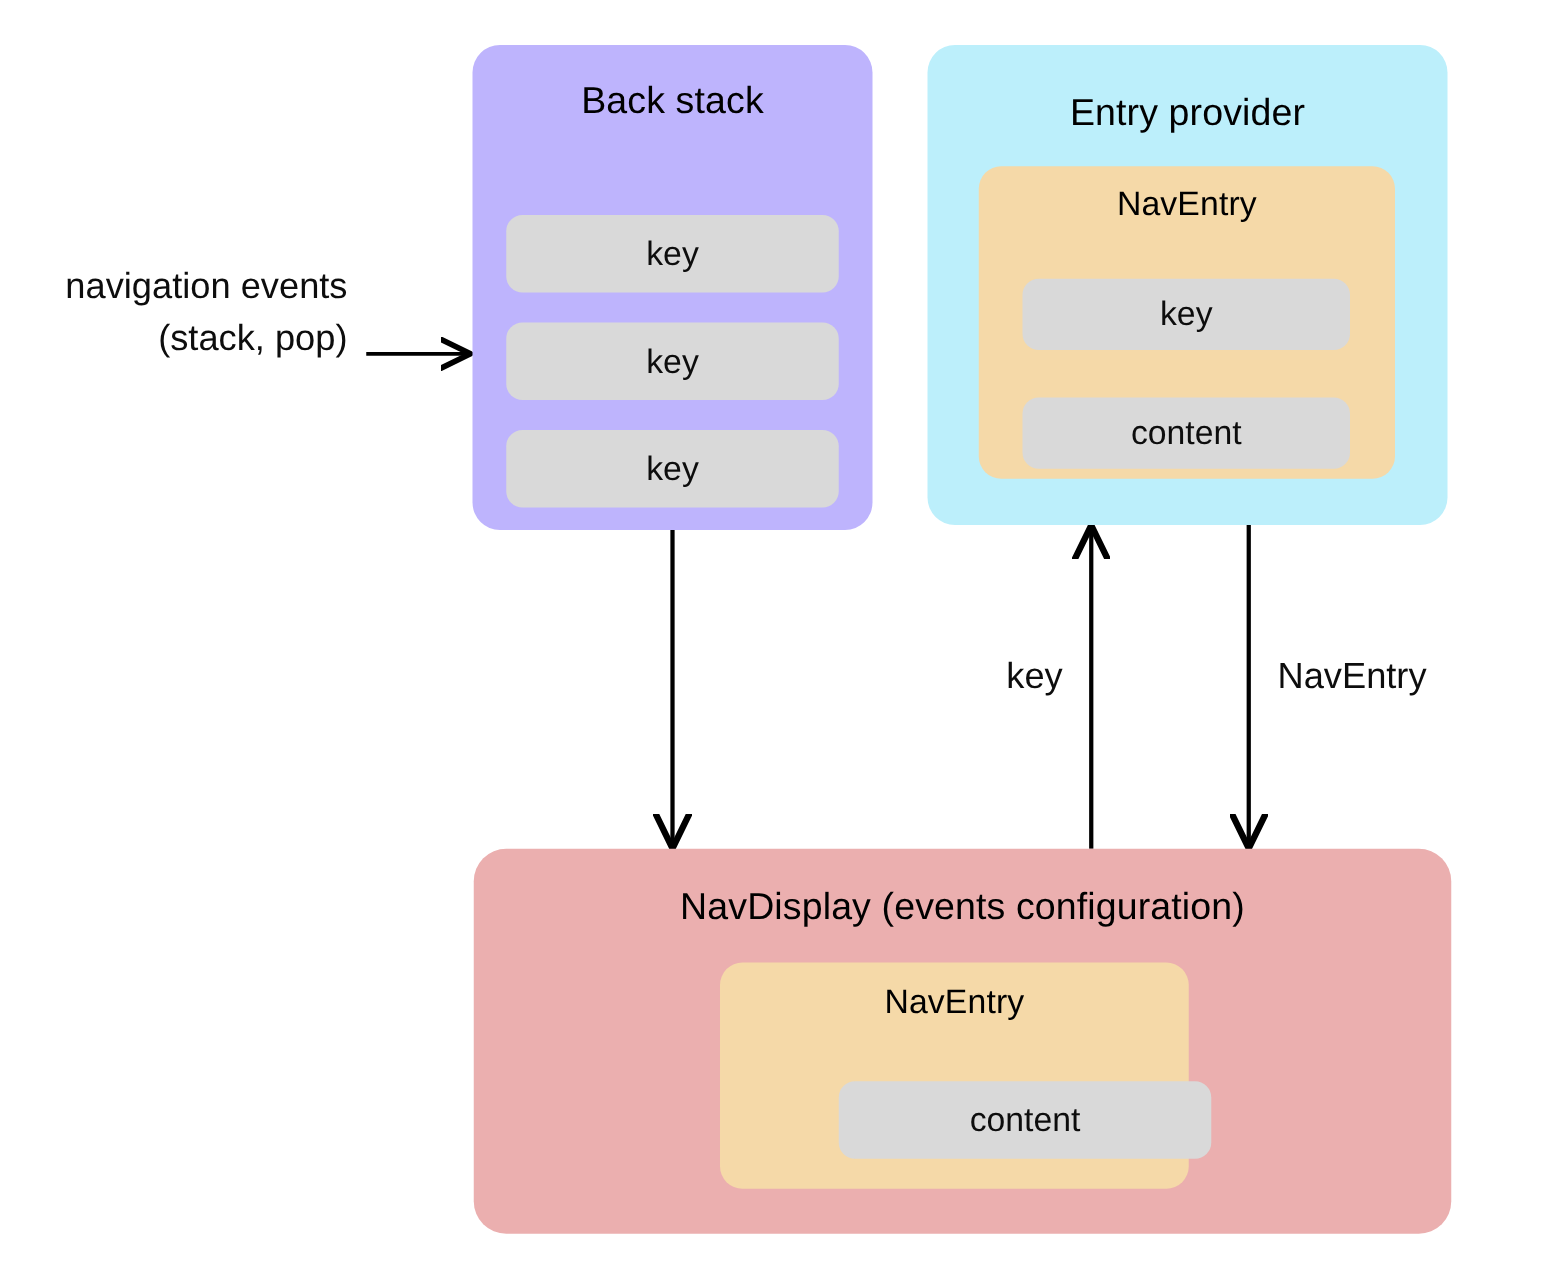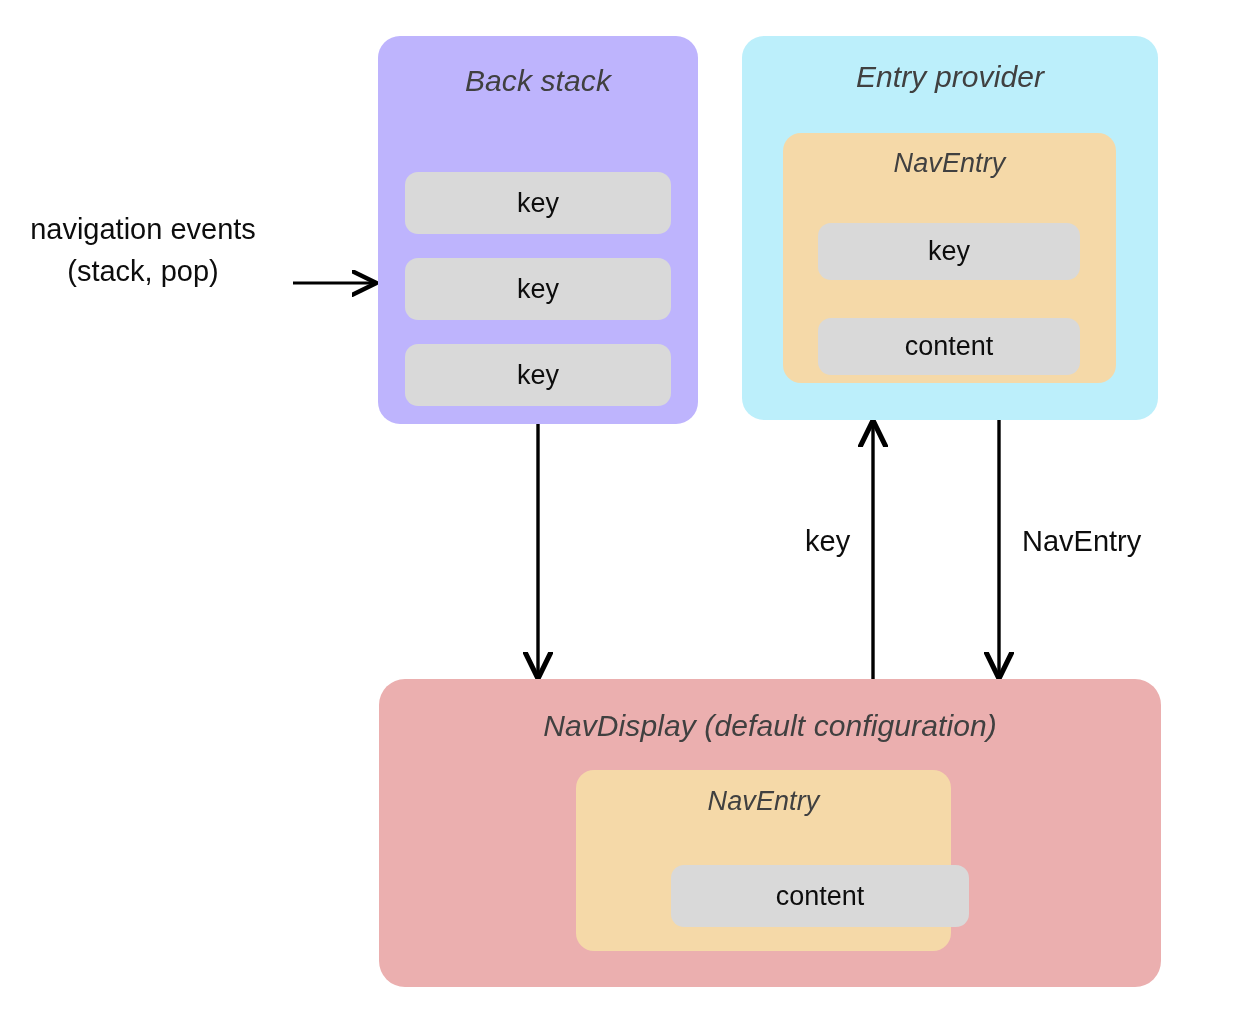--- a/index.html
+++ b/index.html
@@ -27,44 +27,43 @@
     border-radius: 22px;
   }
   .box-title {
     position: absolute;
     left: 0;
     right: 0;
     text-align: center;
     font-size: 30px;
     line-height: 34px;
     letter-spacing: 0.1px;
-    color: #404040;
+    color: #000000;
     white-space: nowrap;
-    font-style: italic;
   }
 
   
   #back-stack {
     left: 378px;
     top: 36px;
     width: 320px;
     height: 388px;
     background: #beb4fd;
   }
   #back-stack .box-title { top: 28px; }
 
   
   #entry-provider {
     left: 742px;
     top: 36px;
     width: 416px;
     height: 384px;
     background: #bceffb;
   }
-  #entry-provider .box-title { top: 24px; }
+  #entry-provider .box-title { top: 38px; }
 
   
   #entry-provider-naventry {
     left: 41px;
     top: 97px;
     width: 333px;
     height: 250px;
     background: #f5d9a8;
     border-radius: 18px;
   }
@@ -144,21 +143,21 @@
     height: 62px;
     top: 95px;
   }
 
   
   #nav-events-label {
     position: absolute;
     left: 8px;
     top: 208px;
     width: 270px;
-    text-align: center;
+    text-align: right;
     font-size: 29px;
     line-height: 42px;
     color: #0d0d0d;
   }
 
   
   #arrows {
     position: absolute;
     left: 0;
     top: 0;
@@ -226,21 +225,21 @@
     <div class="box-title">Entry provider</div>
 
     <div class="box" id="entry-provider-naventry">
       <div class="box-title">NavEntry</div>
       <div class="chip" id="ep-chip-key">key</div>
       <div class="chip" id="ep-chip-content">content</div>
     </div>
   </div>
 
   <div class="box" id="nav-display">
-    <div class="box-title">NavDisplay (default configuration)</div>
+    <div class="box-title">NavDisplay (events configuration)</div>
 
     <div class="box" id="nav-display-naventry">
       <div class="box-title">NavEntry</div>
       <div class="chip" id="nd-chip-content">content</div>
     </div>
   </div>
 
 </div>
 
 </body></html>

